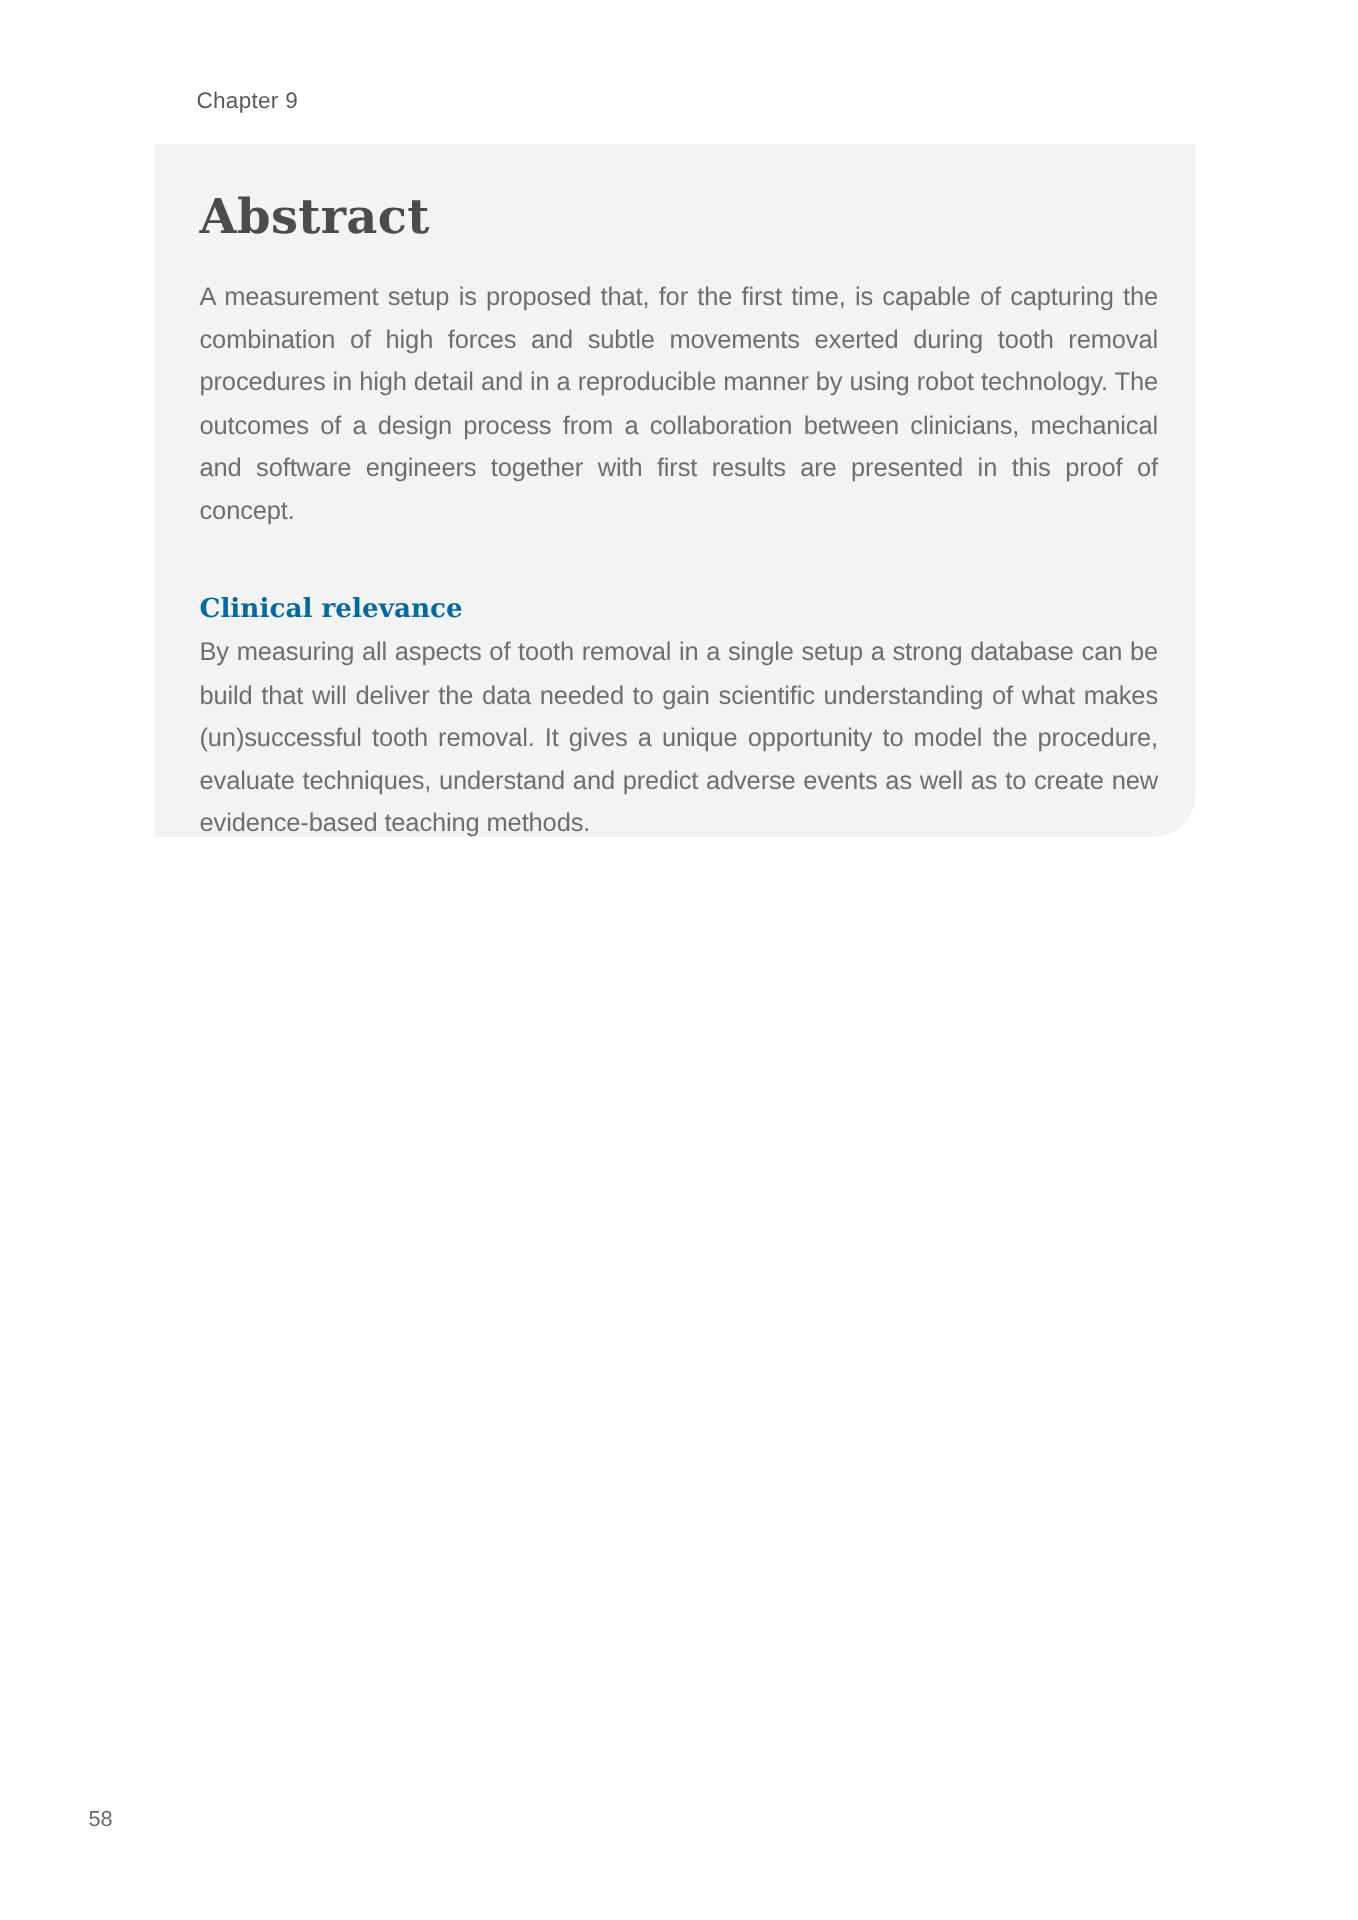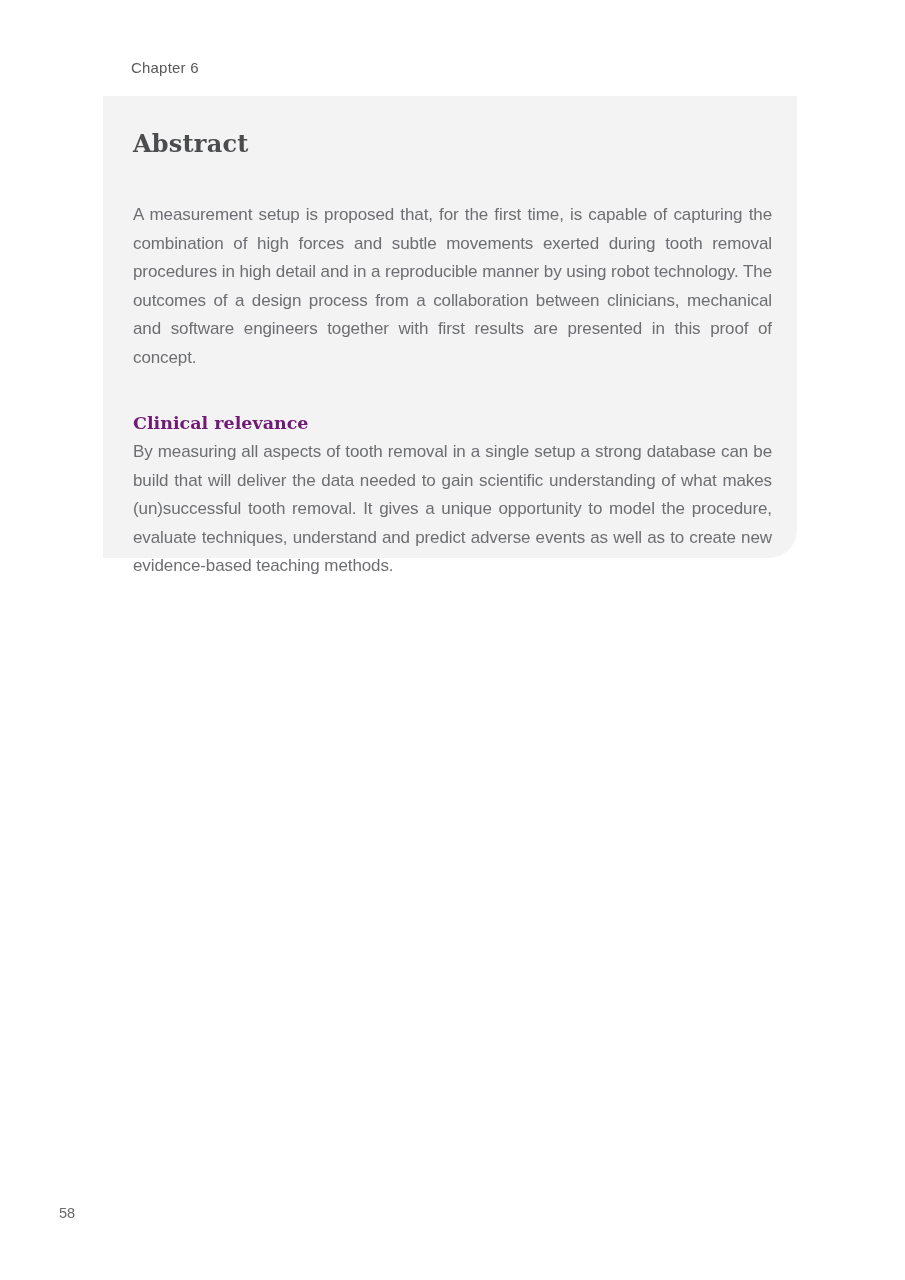--- a/index.html
+++ b/index.html
@@ -31,62 +31,62 @@
     height: 462px;
     background: #f3f3f4;
     border-radius: 0 0 28px 0;
     box-sizing: border-box;
     padding: 32px 25px 0 30px;
   }
   .abstract-title {
     margin: 0;
     font-family: "DejaVu Serif", "Liberation Serif", serif;
     font-weight: bold;
-    font-size: 24px;
+    font-size: 32px;
     line-height: 32px;
     color: #4b4c4e;
     letter-spacing: 0.2px;
   }
   .body-para {
     margin: 0;
     font-size: 17px;
     line-height: 28.5px;
     text-align: justify;
     color: #6d6e71;
     letter-spacing: -0.1px;
   }
   .para-abstract {
-    margin-top: 41px;
+    margin-top: 24px;
   }
   .clinical-heading {
     margin: 0;
     margin-top: 37px;
     font-family: "DejaVu Serif", "Liberation Serif", serif;
     font-weight: bold;
     font-size: 17.5px;
     line-height: 28px;
-    color: #701a75;
+    color: #0369a1;
   }
   .para-clinical {
     margin-top: 1px;
   }
   .page-number {
     position: absolute;
     left: 59px;
     top: 1205px;
     font-size: 14.5px;
     color: #68696b;
   }
 </style>
 </head>
 <body>
 
 <div class="page">
 
-  <div class="chapter-label">Chapter 6</div>
+  <div class="chapter-label">Chapter 9</div>
 
   <div class="abstract-box">
 
     <h1 class="abstract-title">Abstract</h1>
 
     <p class="body-para para-abstract">A measurement setup is proposed that, for the first time, is capable of capturing the combination of high forces and subtle movements exerted during tooth removal procedures in high detail and in a reproducible manner by using robot technology. The outcomes of a design process from a collaboration between clinicians, mechanical and software engineers together with first results are presented in this proof of concept.</p>
 
     <h2 class="clinical-heading">Clinical relevance</h2>
 
     <p class="body-para para-clinical">By measuring all aspects of tooth removal in a single setup a strong database can be build that will deliver the data needed to gain scientific understanding of what makes (un)successful tooth removal. It gives a unique opportunity to model the procedure, evaluate techniques, understand and predict adverse events as well as to create new evidence-based teaching methods.</p>

